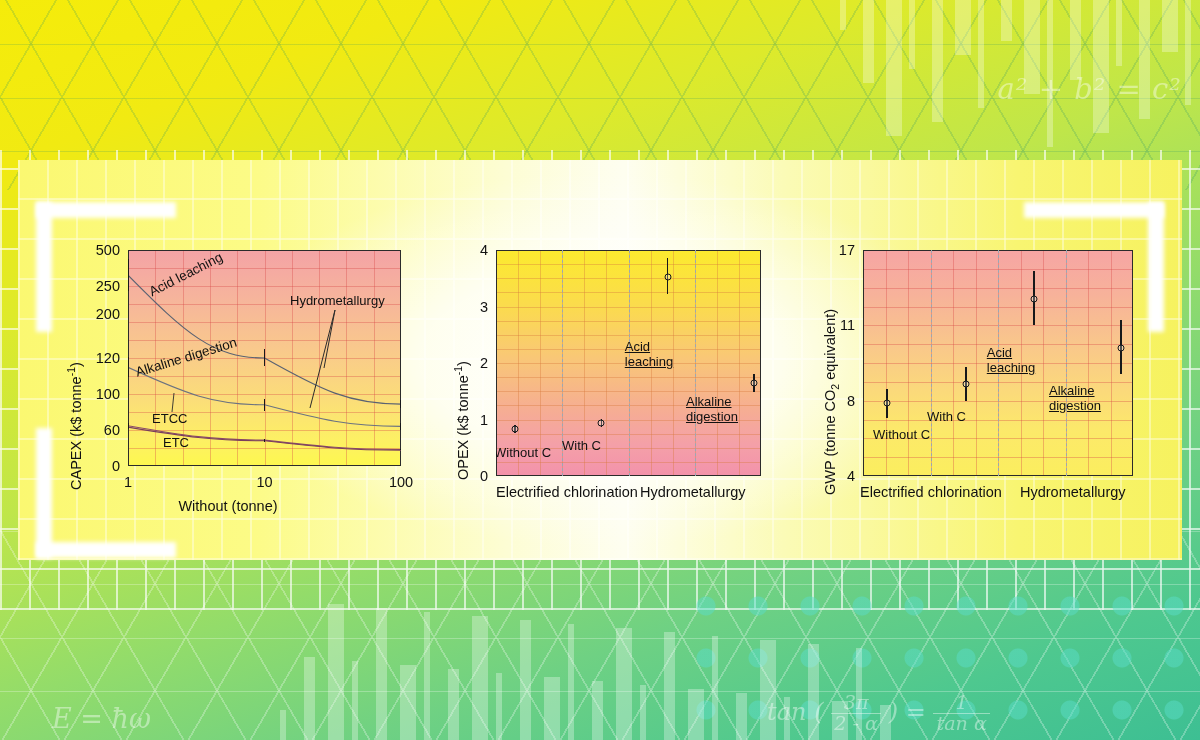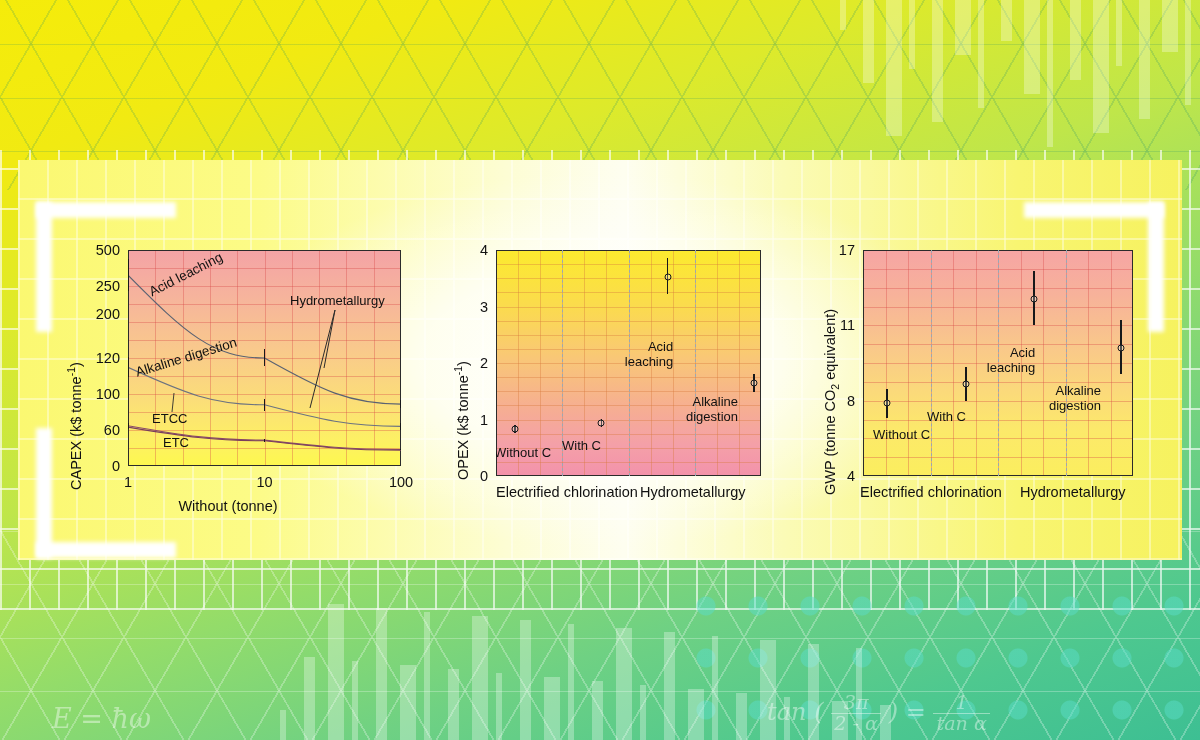--- a/index.html
+++ b/index.html
@@ -117,21 +117,21 @@
   .sub{font-size:.72em;vertical-align:sub;}
   .supm{font-size:.72em;vertical-align:super;}
 
   .ebar{position:absolute;width:1.6px;background:#17181a;}
   .edot{position:absolute;width:5px;height:5px;border-radius:50%;
     border:1.2px solid #17181a;background:rgba(255,255,255,.25);
     transform:translate(-50%,-50%);}
   .dashv{position:absolute;top:0;bottom:0;width:0;
     border-left:1.6px dashed #9aa8b5;}
   .note{position:absolute;font-size:13px;color:#111;line-height:1.12;white-space:nowrap;}
-  .note.c{transform:translateX(-50%);text-align:right;}
+  .note.c{transform:translateX(-50%);text-align:left;text-decoration:underline;}
   .curvelab{position:absolute;font-size:13.5px;color:#111;white-space:nowrap;transform-origin:0 50%;}
 </style>
 </head>
 <body>
 
 <div id="root">
 
   <div class="bg-base"></div>
   <div class="bg-hex hex-top"></div>
   <div class="bg-hex hex-bot"></div>
@@ -177,20 +177,21 @@
       <i style="left:432px;width:6px;height:104px;"></i>
       <i style="left:456px;width:11px;height:47px;"></i>
       <i style="left:480px;width:16px;height:100px;"></i>
       <i style="left:504px;width:6px;height:43px;"></i>
       <i style="left:528px;width:11px;height:96px;"></i>
       <i style="left:552px;width:16px;height:39px;"></i>
       <i style="left:576px;width:6px;height:92px;"></i>
       <i style="left:600px;width:11px;height:35px;"></i>
     </div>
 
+  <div class="formula f-tr">a² + b² = c²</div>
   <div class="formula f-bl">E = ħω</div>
   <div class="formula f-br">
     <span>tan</span>
     <span>(</span>
     <span class="frac">
       <span class="num">3π</span>
       <span class="den">2 - α</span>
     </span>
     <span>) =</span>
     <span class="frac">
@@ -256,21 +257,21 @@
             <div class="ebar" style="left:-0.8px;top:106.55999999999999px;height:20.880000000000024px"></div>
             <div class="ebar" style="left:135.7px;top:149.04000000000002px;height:11.519999999999982px"></div>
             <div class="ebar" style="left:272.2px;top:172.8px;height:7.199999999999989px"></div>
             <div class="ebar" style="left:-0.8px;top:172.8px;height:5.759999999999991px"></div>
             <div class="ebar" style="left:135.7px;top:188.64px;height:2.880000000000024px"></div>
             <div class="ebar" style="left:272.2px;top:198.72px;height:1.4399999999999977px"></div>
           </div>
         <div class="curvelab" id="lab-acid" style="left: 22.0267px; top: 34.56px; transform: rotate(-27deg);">Acid leaching</div>
         <div class="curvelab" id="lab-alk" style="left: 8.28526px; top: 115.2px; transform: rotate(-17deg);">Alkaline digestion</div>
         <div class="note" id="lab-etcc" style="left: 24.0365px; top: 162px;">ETCC</div>
-        <div class="note" id="lab-etc" style="left: 35px; top: 185.76px;">ETC</div>
+        <div class="note" id="lab-etc" style="left: 27px; top: 185.76px; padding-left: 8px;">ETC</div>
         <div class="note" id="lab-hydro" style="left: 162px; top: 44px;">Hydrometallurgy</div>
       </div>
       <div id="capex-yticklabels">
           <div class="ylab" style="top:306px;right:318px">0</div>
           <div class="ylab" style="top:270px;right:318px">60</div>
           <div class="ylab" style="top:234px;right:318px">100</div>
           <div class="ylab" style="top:198px;right:318px">120</div>
           <div class="ylab" style="top:154px;right:318px">200</div>
           <div class="ylab" style="top:126px;right:318px">250</div>
           <div class="ylab" style="top:90px;right:318px">500</div>

